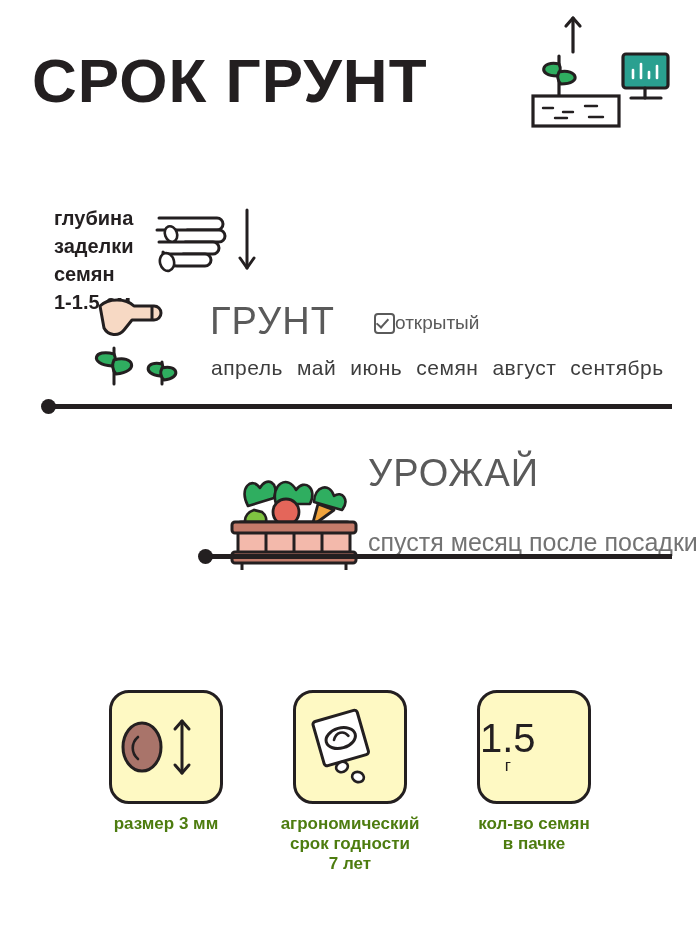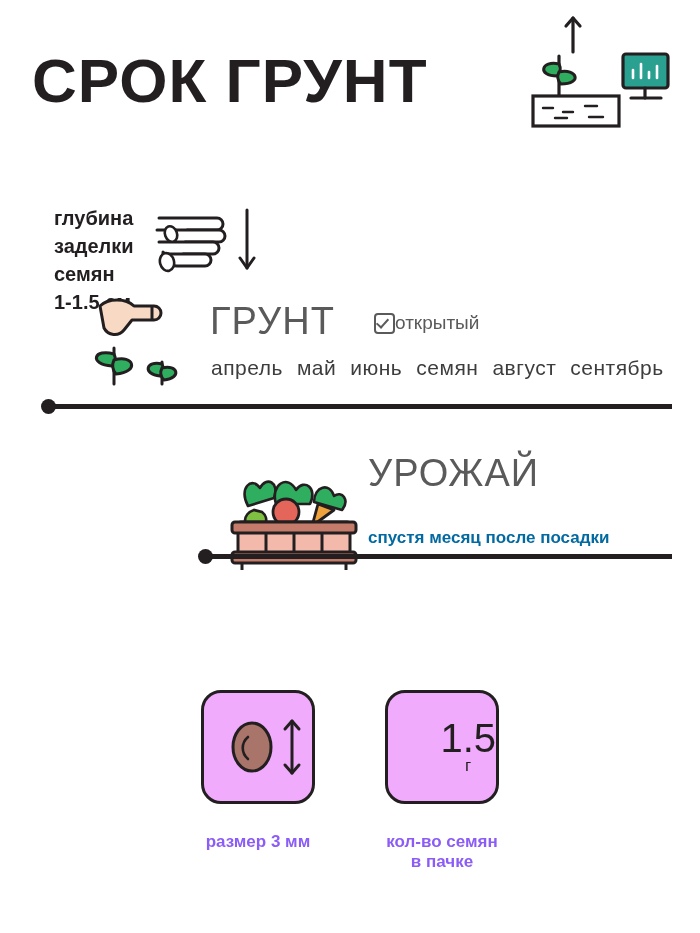--- a/index.html
+++ b/index.html
@@ -170,24 +170,23 @@
     left: 368px;
     top: 12px;
     font-size: 38px;
     color: #5a5a5a;
     letter-spacing: 1px;
   }
   #harvest-note {
     position: absolute;
     left: 368px;
     top: 88px;
-    font-size: 17px;
-    color: #0369a1;
+    font-size: 25px;
+    color: #737373;
     white-space: nowrap;
-    font-weight: bold;
   }
   #harvest-line {
     left: 205px;
     top: 554px;
     width: 467px;
   }
 
   
   #facts {
     position: absolute;
@@ -204,31 +203,31 @@
     flex-direction: column;
     align-items: center;
   }
   .fact-box {
     width: 108px;
     height: 108px;
     border: 3px solid #231f20;
     border-radius: 20px;
     display: flex;
     align-items: center;
-    justify-content: flex-end;
-    background: #f0abfc;
+    justify-content: flex-start;
+    background: #fef9c3;
   }
   .fact-caption {
-    margin-top: 28px;
+    margin-top: 10px;
     font-size: 17px;
     font-weight: bold;
     text-align: center;
     line-height: 20px;
     white-space: pre-line;
-    color: #8b5cf6;
+    color: #4d7c0f;
   }
   .big-num {
     font-size: 40px;
     font-weight: normal;
     line-height: 38px;
     text-align: center;
     color: #231f20;
   }
   .big-unit {
     font-size: 17px;
@@ -389,20 +388,38 @@
         <g stroke="#231f20" stroke-width="3" fill="none" stroke-linecap="round" stroke-linejoin="round">
           <line x1="70" y1="14" x2="70" y2="66"></line>
           <polyline points="63,22 70,14 77,22"></polyline>
           <polyline points="63,58 70,66 77,58"></polyline>
         </g>
       </svg>
     </div>
     <div class="fact-caption">размер 3 мм</div>
   </div>
 
+  <div class="fact">
+    <div class="fact-box">
+      <svg viewBox="0 0 90 84" width="90" height="84">
+        <g transform="rotate(-16 45 34)">
+          <rect x="22" y="10" width="46" height="46" rx="3" fill="#fff" stroke="#231f20" stroke-width="3"></rect>
+          <ellipse cx="45" cy="33" rx="15" ry="10" fill="none" stroke="#231f20" stroke-width="3"></ellipse>
+          <path d="M38 33 c4 -7 12 -7 15 0" fill="none" stroke="#231f20" stroke-width="2.6" stroke-linecap="round"></path>
+        </g>
+        <g fill="#fff" stroke="#231f20" stroke-width="2.6">
+          <ellipse cx="46" cy="62" rx="6" ry="5" transform="rotate(-25 46 62)"></ellipse>
+          <ellipse cx="62" cy="72" rx="6" ry="5" transform="rotate(20 62 72)"></ellipse>
+        </g>
+      </svg>
+    </div>
+    <div class="fact-caption">агрономический
+срок годности
+7 лет</div>
+  </div>
 
   <div class="fact">
     <div class="fact-box">
       <div>
         <div class="big-num">1.5</div>
         <div class="big-unit">г</div>
       </div>
     </div>
     <div class="fact-caption">кол-во семян
 в пачке</div>

